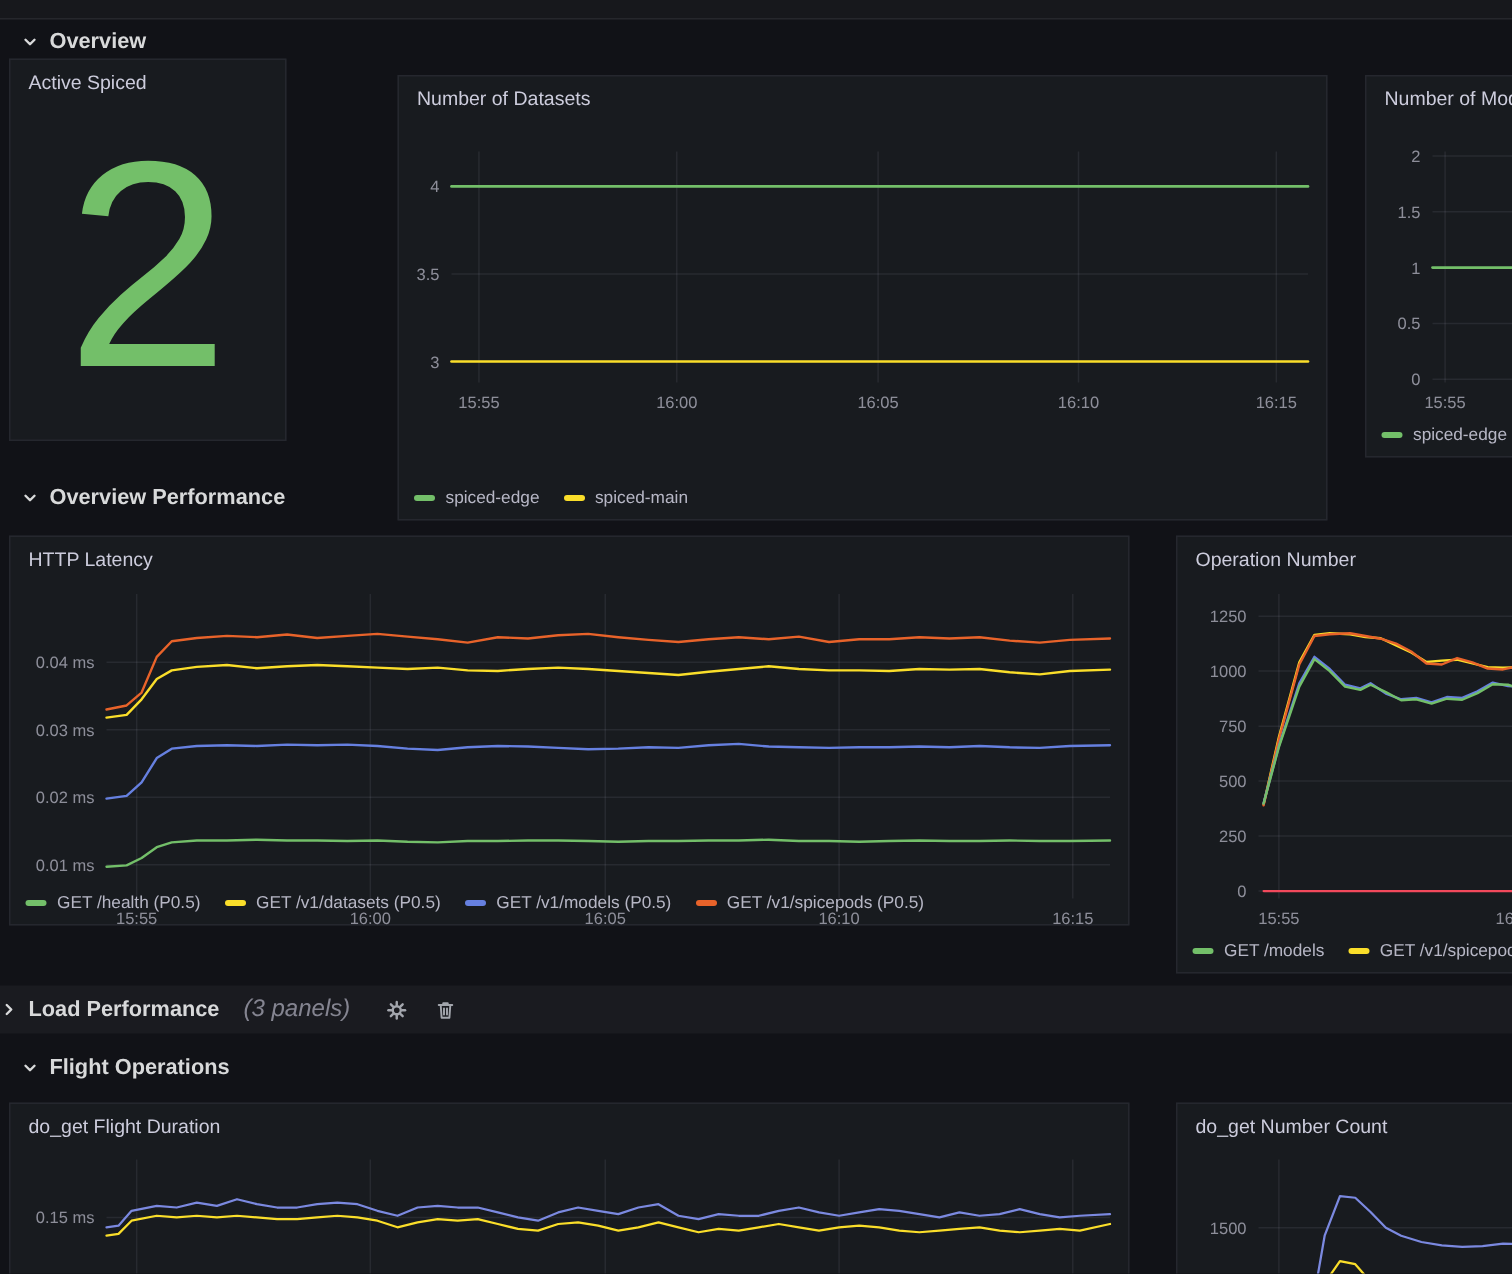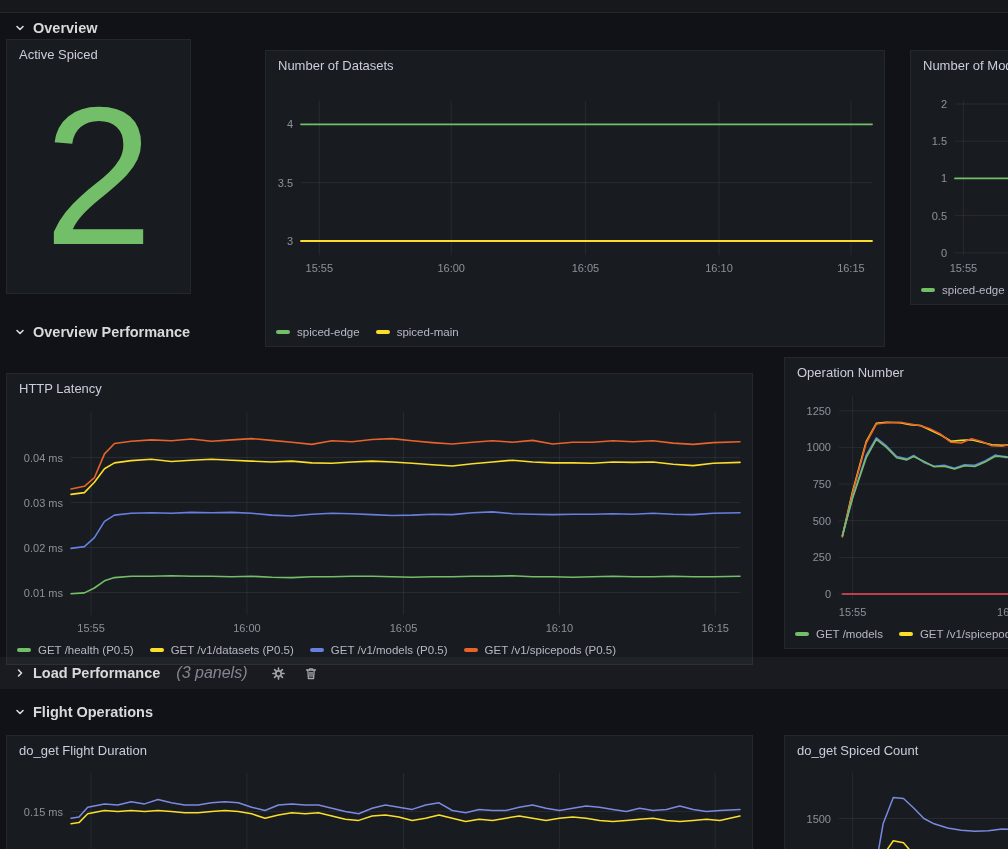--- a/index.html
+++ b/index.html
@@ -6,42 +6,42 @@
   body{position:relative;width:1008px;height:849px;overflow:hidden;background:#111217;
        font-family:"Liberation Sans",sans-serif;}
   .topstrip{position:absolute;left:0;top:0;width:1008px;height:12px;background:#17181c;
             border-bottom:1px solid #26272c;}
   .section{position:absolute;display:flex;align-items:center;color:#d8d9da;
            font-size:14.5px;font-weight:700;cursor:pointer;height:24px;}
   .section .chev{margin-right:7px;display:flex;align-items:center}
   .s-overview{left:14px;top:16px}
   .s-latency{left:14px;top:320px}
   .s-loadrow{left:0;top:657px;width:1008px;height:32px;background:rgba(204,204,220,.05);
-             padding-left:14px;box-sizing:border-box}
+             box-sizing:border-box}
   .s-flight{left:14px;top:700px}
   .sec-meta{font-style:italic;font-weight:400;font-size:16px;color:rgba(204,204,220,.6);
             margin-left:16px;}
   .sec-icon{margin-left:24px;display:flex;align-items:center;color:#9fa2aa;cursor:pointer}
   .sec-icon + .sec-icon{margin-left:18px}
   .panel{position:absolute;background:#181b1f;border:1px solid #25272e;box-sizing:border-box;}
   .panel-title{position:absolute;top:7px;left:12px;font-size:13px;font-weight:500;
                color:#ccccdc;white-space:nowrap;z-index:2;cursor:pointer}
   .chart-host{position:absolute;left:0;top:0;right:0;bottom:0;}
   .legend{position:absolute;left:10px;bottom:8px;display:flex;gap:16px;align-items:center;
           font-size:11.5px;color:rgba(204,204,220,.88);white-space:nowrap;z-index:2}
   .legend .li{display:flex;align-items:center;cursor:pointer}
   .legend .sw{display:inline-block;width:14px;height:4px;border-radius:2px;margin-right:7px;}
   .stat-value{position:absolute;left:0;right:0;top:26px;bottom:6px;display:flex;
               align-items:center;justify-content:center;font-size:196px;font-weight:500;
               line-height:1;}
   
   .p-stat{left:6px;top:39px;width:185px;height:255px}
   .p-datasets{left:265px;top:50px;width:620px;height:297px}
   .p-models{left:910px;top:50px;width:620px;height:255px}
-  .p-http{left:6px;top:373px;width:747px;height:292px}
+  .p-http{left:6px;top:357px;width:747px;height:260px}
   .p-opcount{left:784px;top:357px;width:747px;height:292px}
   .p-fdur{left:6px;top:735px;width:747px;height:292px}
   .p-fcount{left:784px;top:735px;width:747px;height:292px}
   svg{display:block}
   svg text{font-family:"Liberation Sans",sans-serif;}
 </style>
 </head>
 <body>
 
 <div class="topstrip"></div>
@@ -295,21 +295,21 @@
         <line x1="64" y1="185.9" x2="733" y2="185.9" stroke="rgba(204,204,220,0.09)"></line>
         <text x="56" y="189.9" fill="rgba(204,204,220,0.65)" font-size="11" text-anchor="end">0.05 ms</text>
         <polyline points="64.0,82.2 72.0,81.1 80.7,71.2 97.5,67.9 110.8,69.0 124.2,65.7 137.6,67.9 151.0,63.5 164.3,66.8 177.7,69.0 191.1,69.0 204.5,66.8 217.9,65.7 231.3,66.8 244.6,71.2 258.0,74.5 271.4,69.0 284.8,67.9 298.1,69.0 311.5,69.0 324.9,72.3 338.3,75.6 351.7,77.8 365.1,72.3 378.4,69.0 391.8,71.2 405.2,73.4 418.6,69.0 432.0,66.8 445.3,74.5 458.7,76.7 472.1,73.4 485.5,74.5 498.9,74.5 512.2,71.2 525.6,69.0 539.0,72.3 552.4,74.5 565.8,72.3 579.1,70.1 592.5,71.2 605.9,73.4 619.3,75.6 632.6,72.3 646.0,74.5 659.4,73.4 672.8,70.1 686.2,73.4 699.5,75.6 712.9,74.5 733.0,73.4" fill="none" stroke="#7B89E0" stroke-width="1.5" stroke-linejoin="round" stroke-linecap="round"></polyline>
         <polyline points="64.0,87.7 72.0,86.6 80.7,77.8 97.5,74.5 110.8,75.6 124.2,74.5 137.6,75.6 151.0,74.5 164.3,75.6 177.7,76.7 191.1,76.7 204.5,75.6 217.9,74.5 231.3,75.6 244.6,77.8 258.0,82.2 271.4,78.9 284.8,76.7 298.1,77.8 311.5,76.7 324.9,80.0 338.3,83.3 351.7,84.4 365.1,80.0 378.4,78.9 391.8,81.1 405.2,84.4 418.6,82.2 432.0,78.9 445.3,82.2 458.7,85.5 472.1,83.3 485.5,84.4 498.9,82.2 512.2,80.0 525.6,82.2 539.0,84.4 552.4,82.2 565.8,81.1 579.1,82.2 592.5,84.4 605.9,85.5 619.3,84.4 632.6,83.3 646.0,82.2 659.4,84.4 672.8,85.5 686.2,84.4 699.5,83.3 712.9,84.4 733.0,80.0" fill="none" stroke="#FADE2A" stroke-width="1.5" stroke-linejoin="round" stroke-linecap="round"></polyline>
       </svg>
     </div>
   <div class="legend"></div>
 </div>
 
 <div class="panel chart-panel p-fcount">
-  <div class="panel-title">do_get Spiced Count</div>
+  <div class="panel-title">do_get Number Count</div>
   <div class="chart-host">
       <svg width="745" height="290">
         <line x1="67.6" y1="37" x2="67.6" y2="241" stroke="rgba(204,204,220,0.09)"></line>
         <text x="67.6" y="258" fill="rgba(204,204,220,0.65)" font-size="11" text-anchor="middle">15:55</text>
         <line x1="225.8" y1="37" x2="225.8" y2="241" stroke="rgba(204,204,220,0.09)"></line>
         <text x="225.8" y="258" fill="rgba(204,204,220,0.65)" font-size="11" text-anchor="middle">16:00</text>
         <line x1="384.0" y1="37" x2="384.0" y2="241" stroke="rgba(204,204,220,0.09)"></line>
         <text x="384.0" y="258" fill="rgba(204,204,220,0.65)" font-size="11" text-anchor="middle">16:05</text>
         <line x1="542.2" y1="37" x2="542.2" y2="241" stroke="rgba(204,204,220,0.09)"></line>
         <text x="542.2" y="258" fill="rgba(204,204,220,0.65)" font-size="11" text-anchor="middle">16:10</text>

